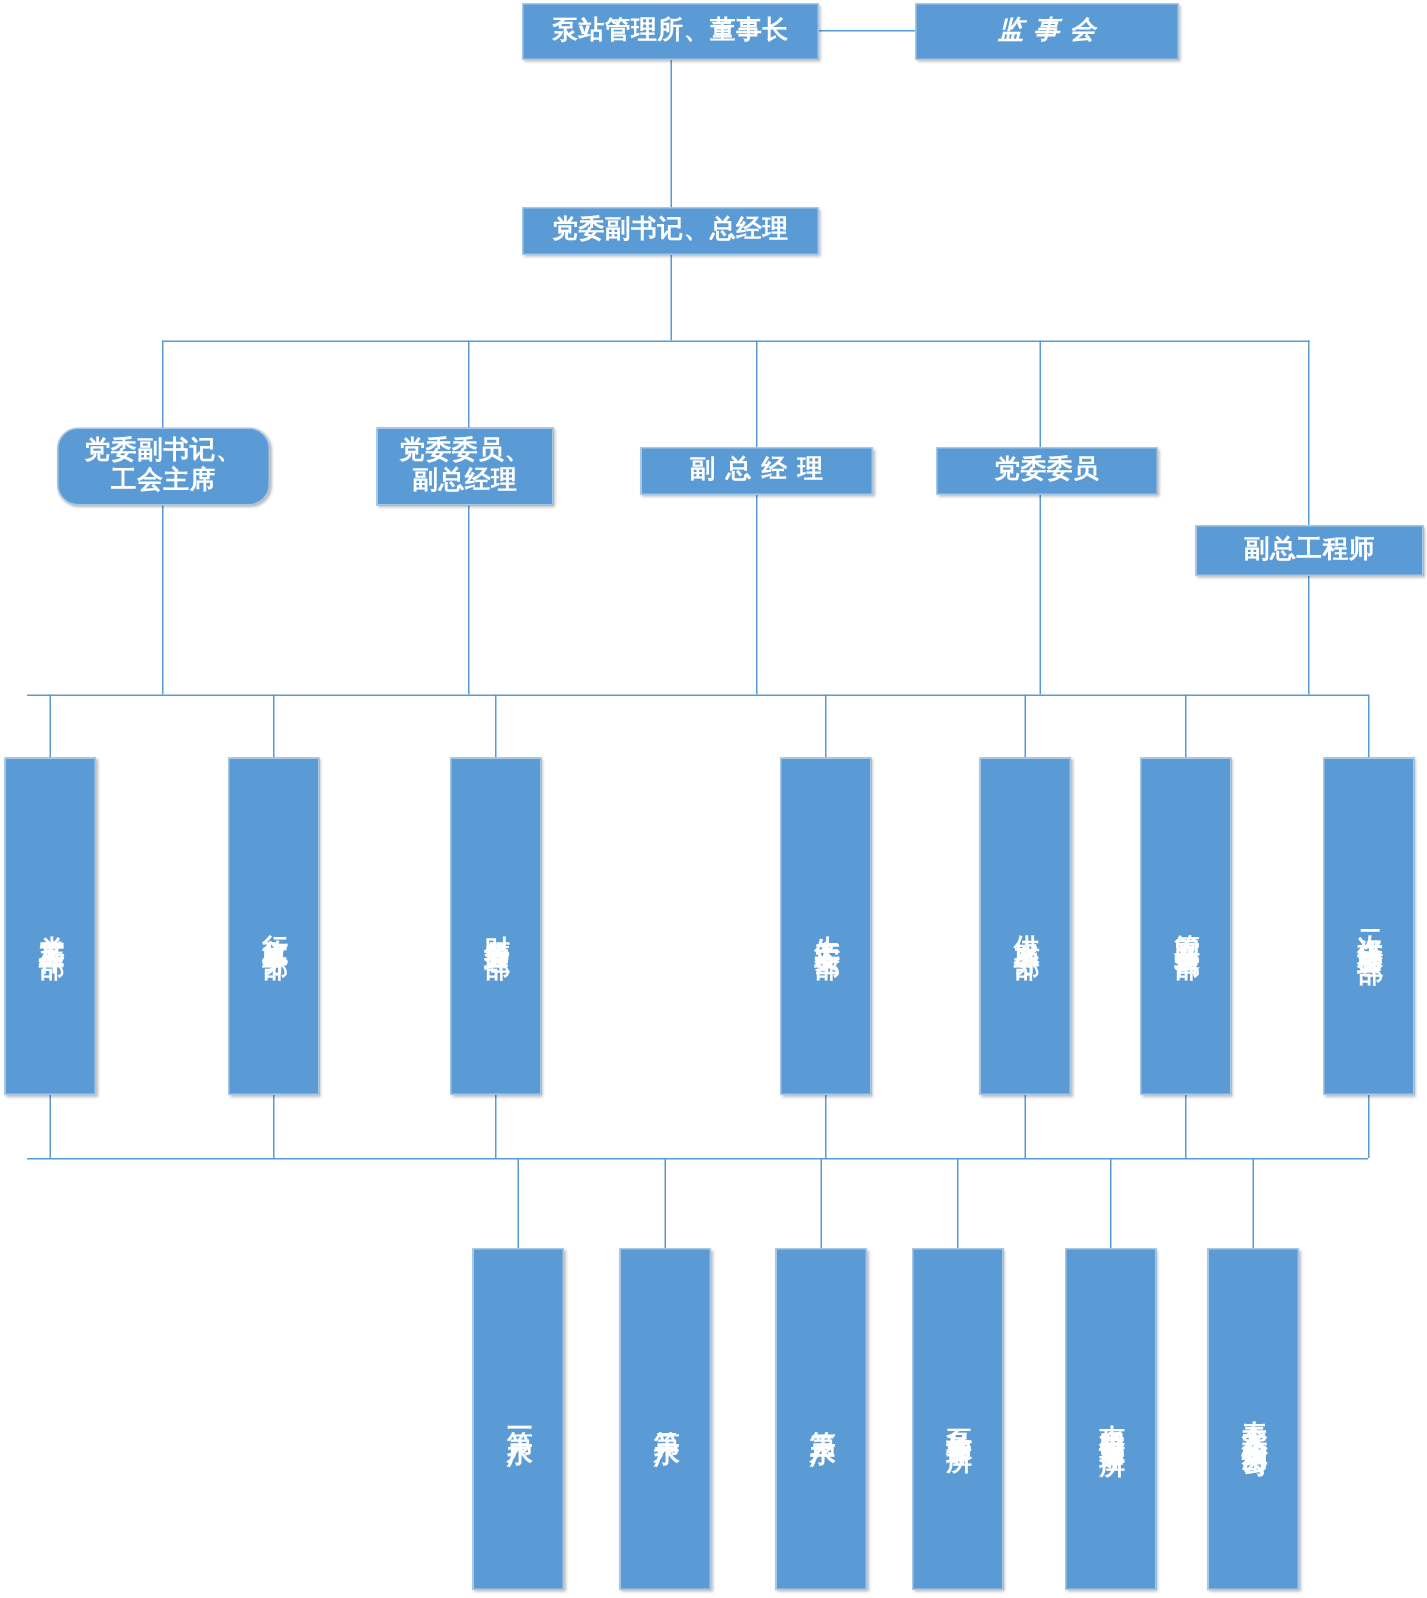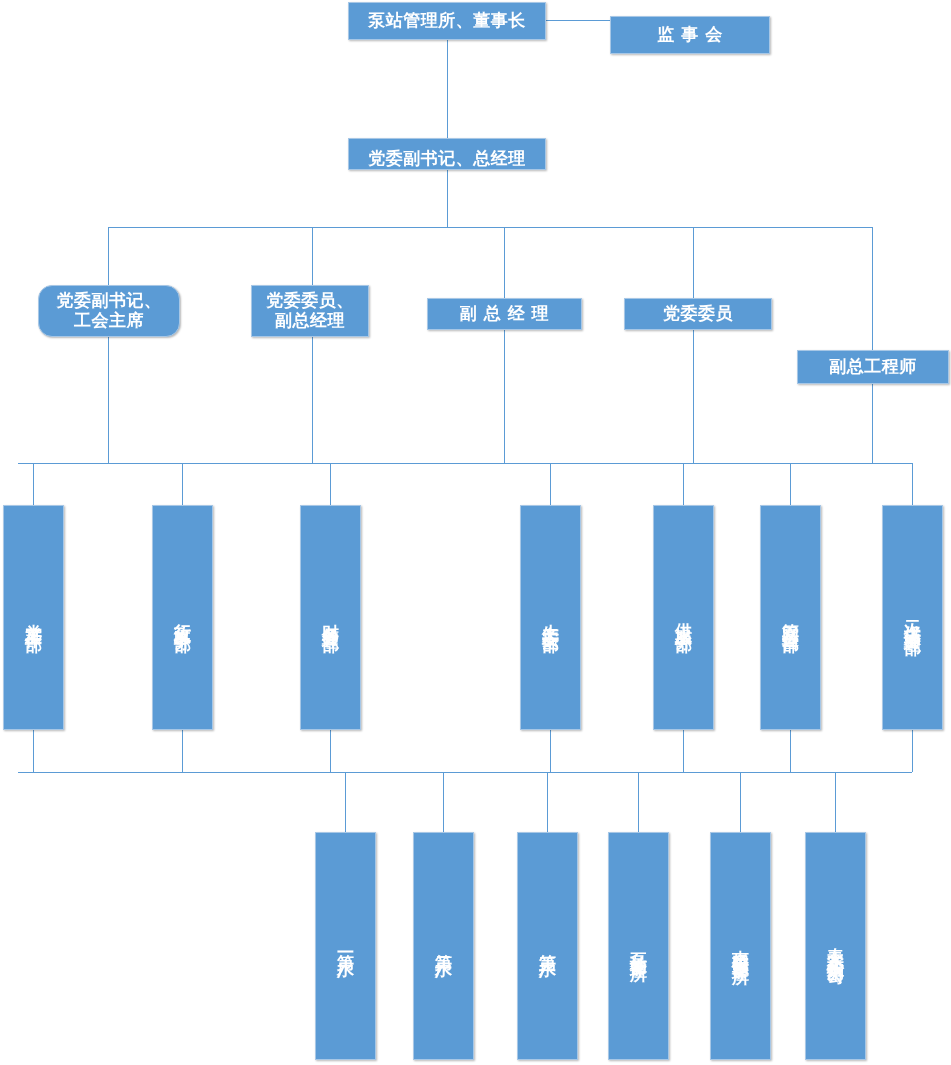--- a/index.html
+++ b/index.html
@@ -96,25 +96,25 @@
   <div class="conn v" style="left:345px; top:772px; height:60px;"></div>
   <div class="conn v" style="left:443px; top:772px; height:60px;"></div>
   <div class="conn v" style="left:547px; top:772px; height:60px;"></div>
   <div class="conn v" style="left:638px; top:772px; height:60px;"></div>
   <div class="conn v" style="left:740px; top:772px; height:60px;"></div>
   <div class="conn v" style="left:835px; top:772px; height:60px;"></div>
 
   <div class="node h" style="left:348px; top:2px; width:198px; height:38px;">
     <span class="label">泵站管理所、董事长</span>
   </div>
-  <div class="node h" style="left:610px; top:16px; width:160px; height:38px;">
+  <div class="node h" style="left:610px; top:2px; width:176px; height:38px;font-style:italic;">
     <span class="label">监 事 会</span>
   </div>
 
-  <div class="node h" style="left:348px; top:138px; width:198px; height:32px;align-items:flex-end;">
+  <div class="node h" style="left:348px; top:138px; width:198px; height:32px;">
     <span class="label">党委副书记、总经理</span>
   </div>
 
   <div class="node h" style="left:38px; top:285px; width:142px; height:52px;border-radius:14px;">
     <span class="label">党委副书记、
 工会主席</span>
   </div>
   <div class="node h" style="left:251px; top:285px; width:118px; height:52px;">
     <span class="label">党委委员、
 副总经理</span>

